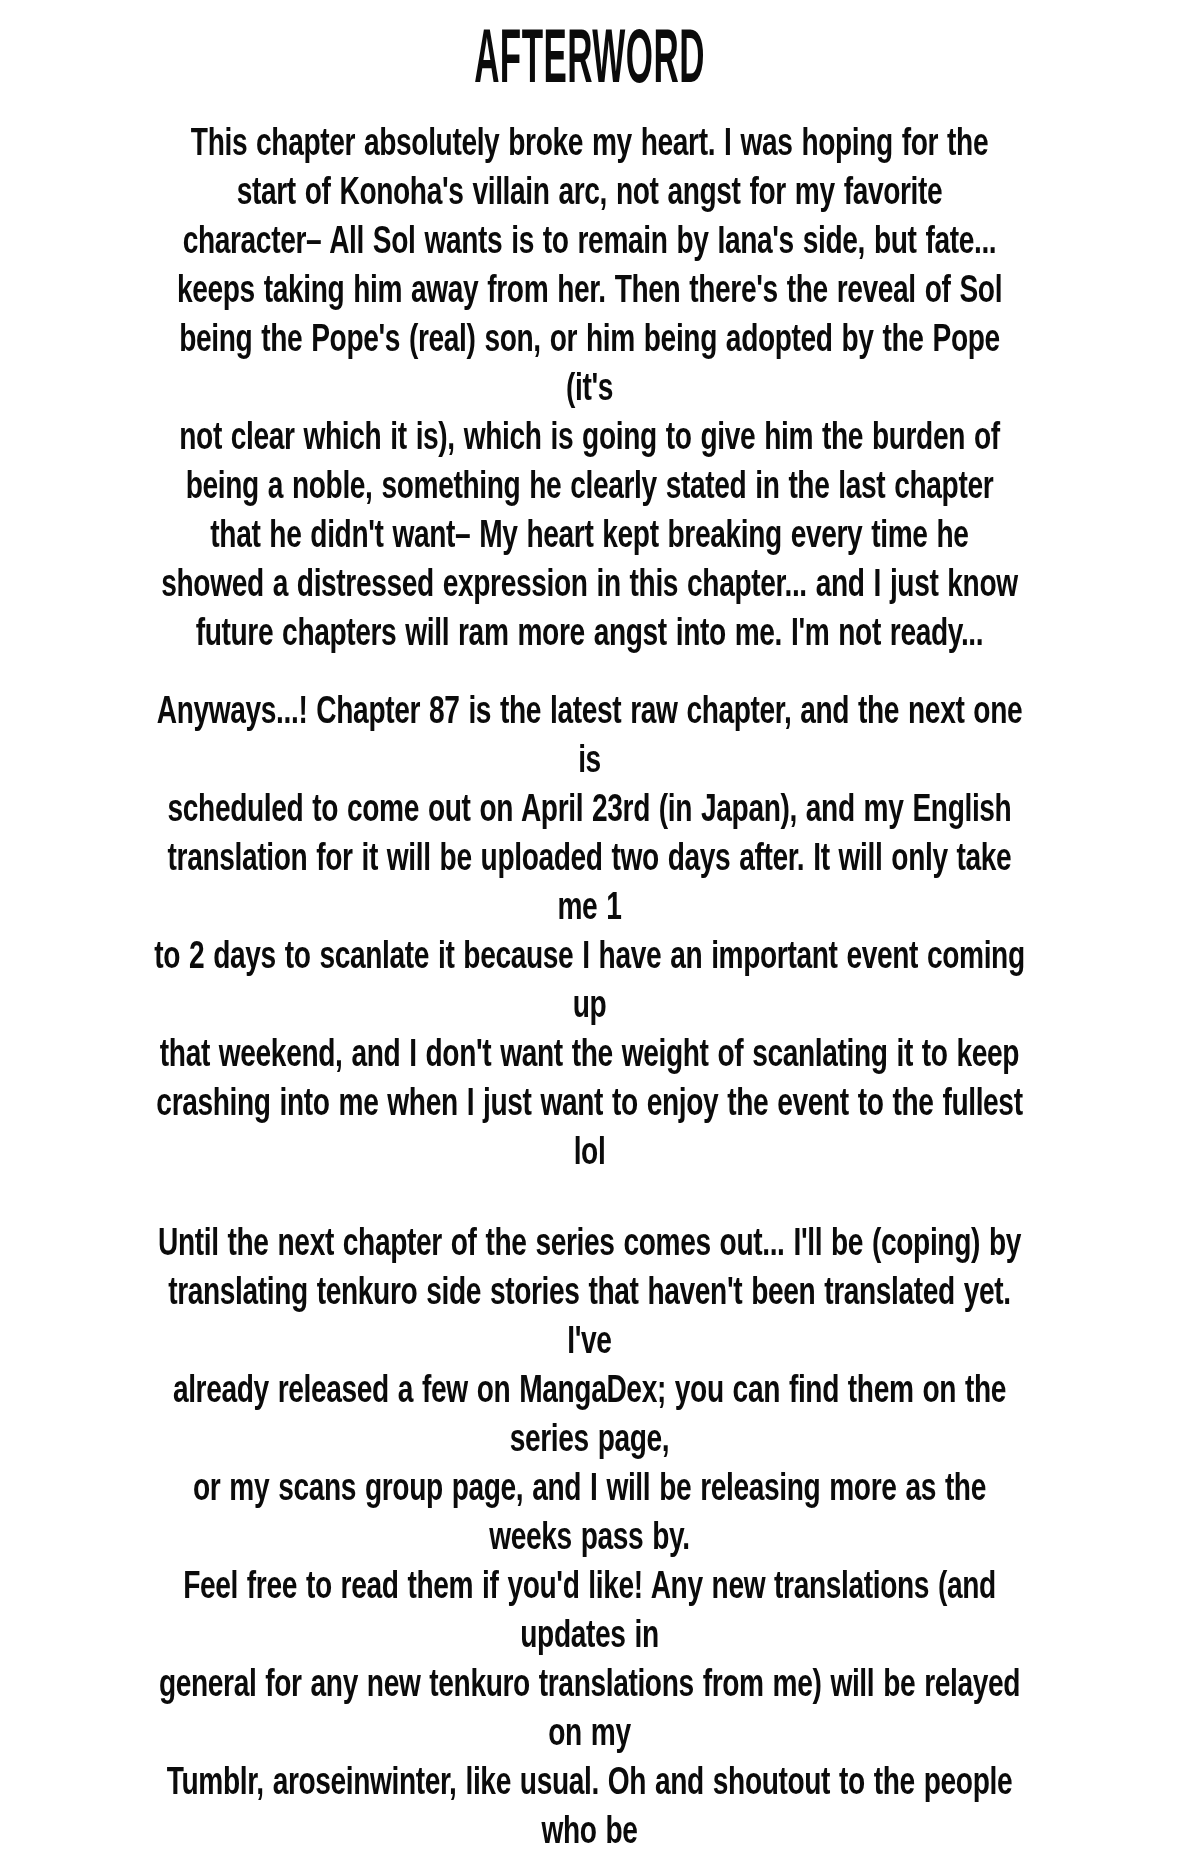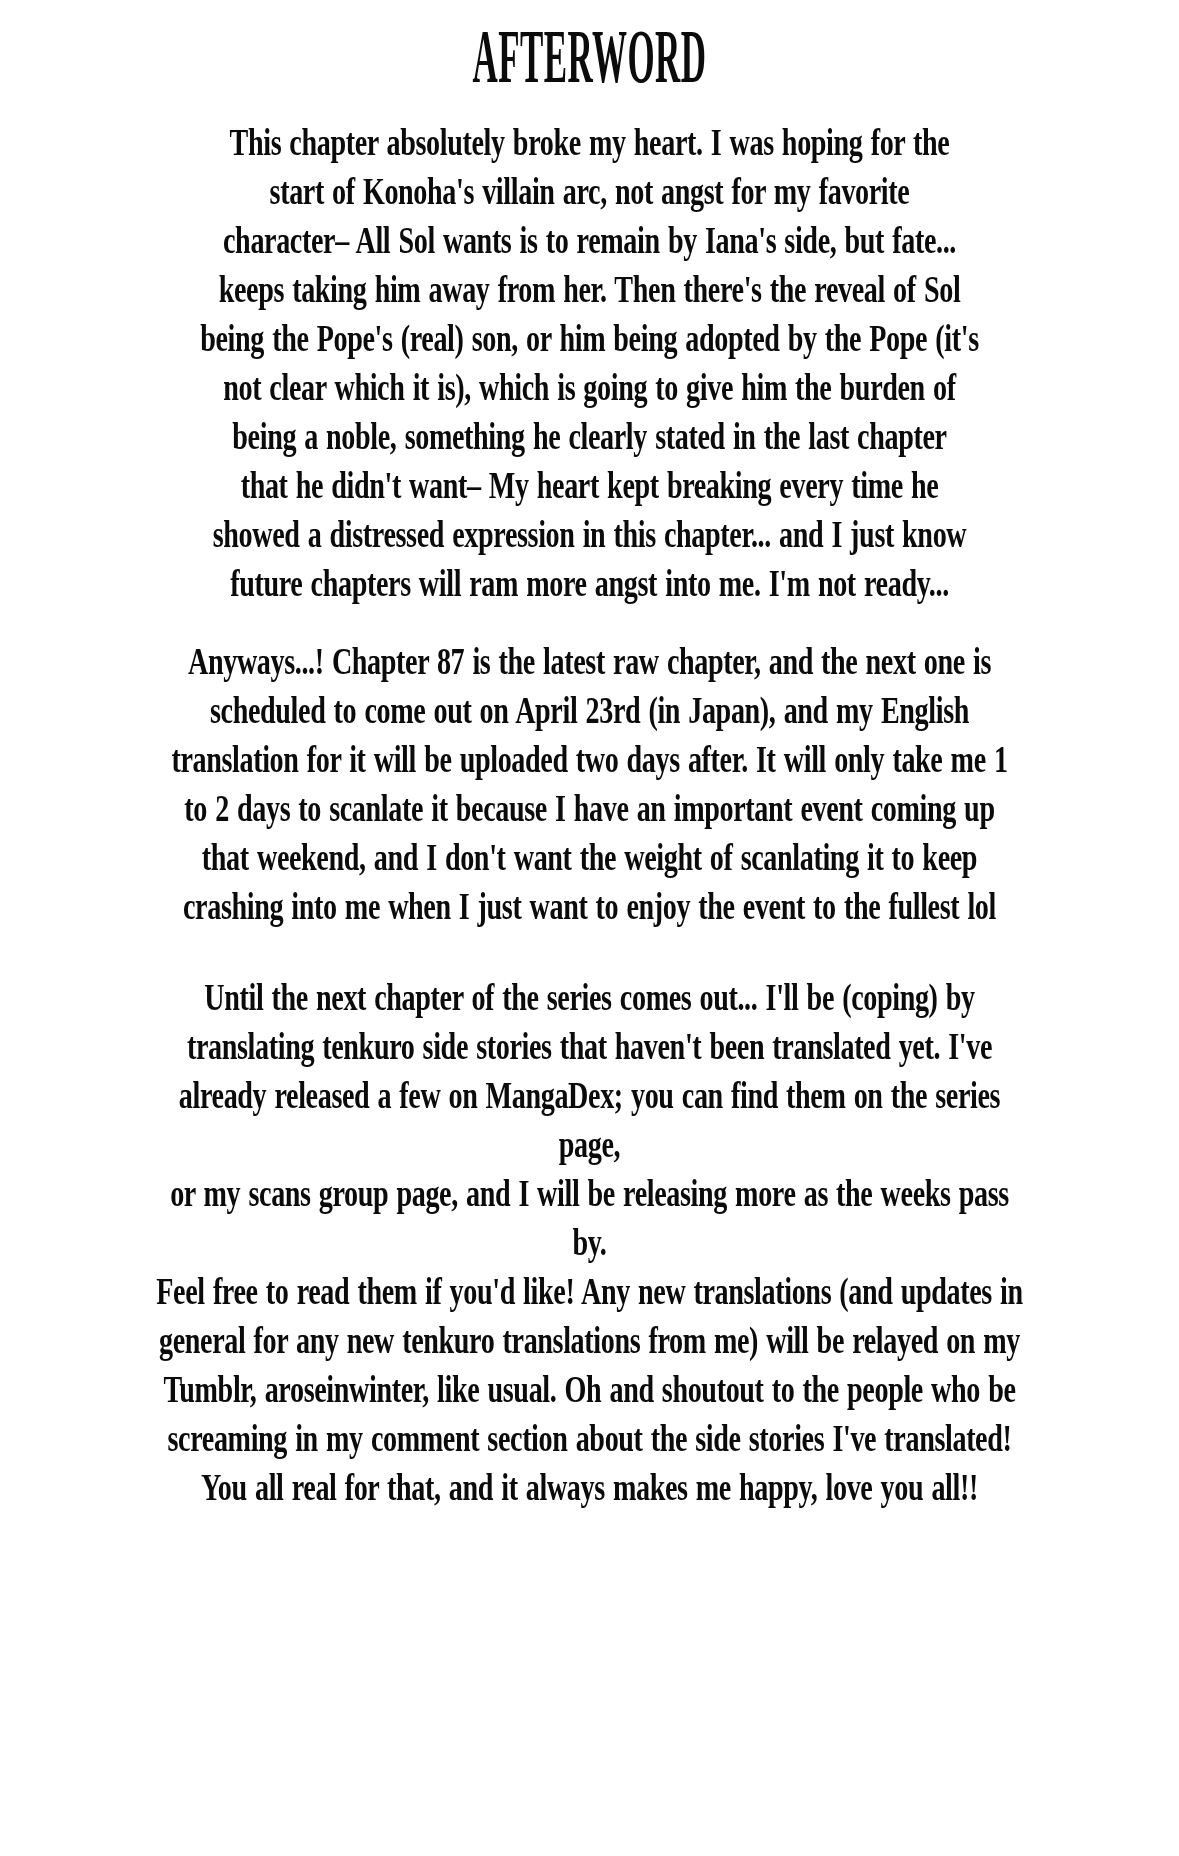--- a/index.html
+++ b/index.html
@@ -8,21 +8,21 @@
     padding: 0;
     background: #ffffff;
   }
   .page {
     position: relative;
     width: 1179px;
     height: 1856px;
     margin: 0 auto;
     background: #ffffff;
     color: #0b0b0b;
-    font-family: Liberation Serif, serif;
+    font-family: Liberation Sans, sans-serif;
     font-weight: bold;
     overflow: hidden;
   }
   .title {
     margin: 20px 0 0 0;
     text-align: center;
     font-size: 76px;
     line-height: 72px;
     font-weight: bold;
     letter-spacing: 1px;

